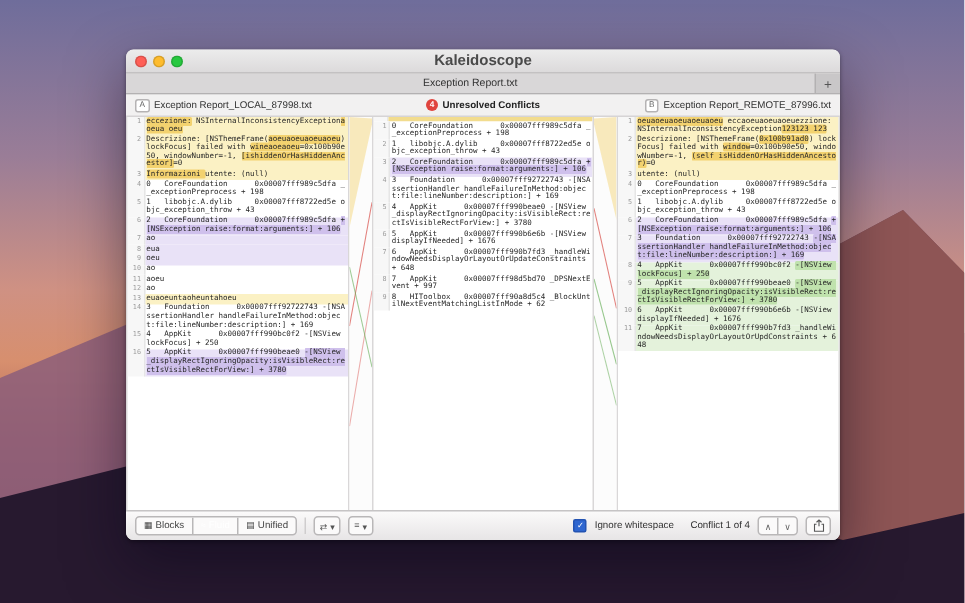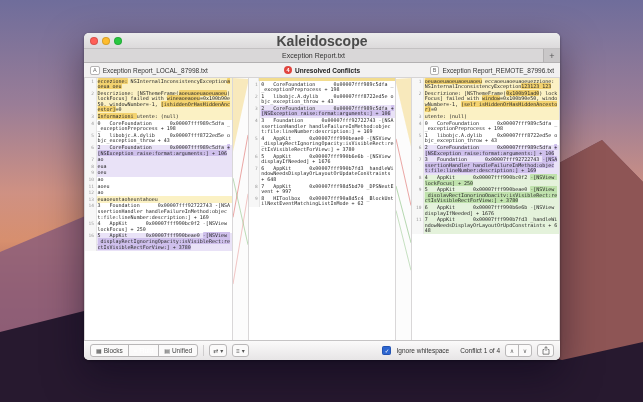--- a/index.html
+++ b/index.html
@@ -14,21 +14,21 @@
   .desktop svg{position:absolute;inset:0;}
   
   .window{position:absolute;left:84px;top:33px;width:476px;height:327px;
     border-radius:5px;overflow:hidden;background:#f4f3f3;display:flex;flex-direction:column;
     box-shadow:0 16px 38px rgba(10,5,25,.5),0 1px 3px rgba(0,0,0,.4);}
   .titlebar{height:15px;flex:none;background:linear-gradient(#ececec,#dcdadb);border-bottom:1px solid #c3c1c2;
     display:flex;align-items:center;position:relative;}
   .traffic{display:flex;gap:4px;margin-left:6px;z-index:2;}
   .light{width:6px;height:6px;border-radius:50%;border:.5px solid rgba(0,0,0,.15);}
   .light.red{background:#ff5f57}.light.yellow{background:#febc2e}.light.green{background:#28c840}
-  .win-title{position:absolute;left:0;right:0;text-align:center;font-size:14px;color:#4a4a4a;font-weight:bold;}
+  .win-title{position:absolute;left:0;right:0;text-align:center;font-size:10px;color:#4a4a4a;font-weight:bold;}
   .tabbar{height:13px;flex:none;background:#c9c7c8;display:flex;border-bottom:1px solid #b3b1b2;}
   .tab{flex:1;background:#d9d7d8;display:flex;align-items:center;justify-content:center;
     font-size:7px;color:#333;border-right:1px solid #b3b1b2;}
   .tab-add{width:16px;display:flex;align-items:center;justify-content:center;font-size:9px;color:#555;}
   .filebar{height:14px;flex:none;background:#f2f1f1;border-bottom:1px solid #d6d4d5;display:flex;align-items:center;
     font-size:6.5px;color:#333;padding:0 6px;}
   .file-side{flex:1;display:flex;align-items:center;gap:3px;min-width:0;}
   .file-side.right{justify-content:flex-end;}
   .badge-letter{border:1px solid #b5b3b4;border-radius:2px;background:#fff;color:#666;
     font-size:5.5px;padding:0 2px;line-height:7px;}

